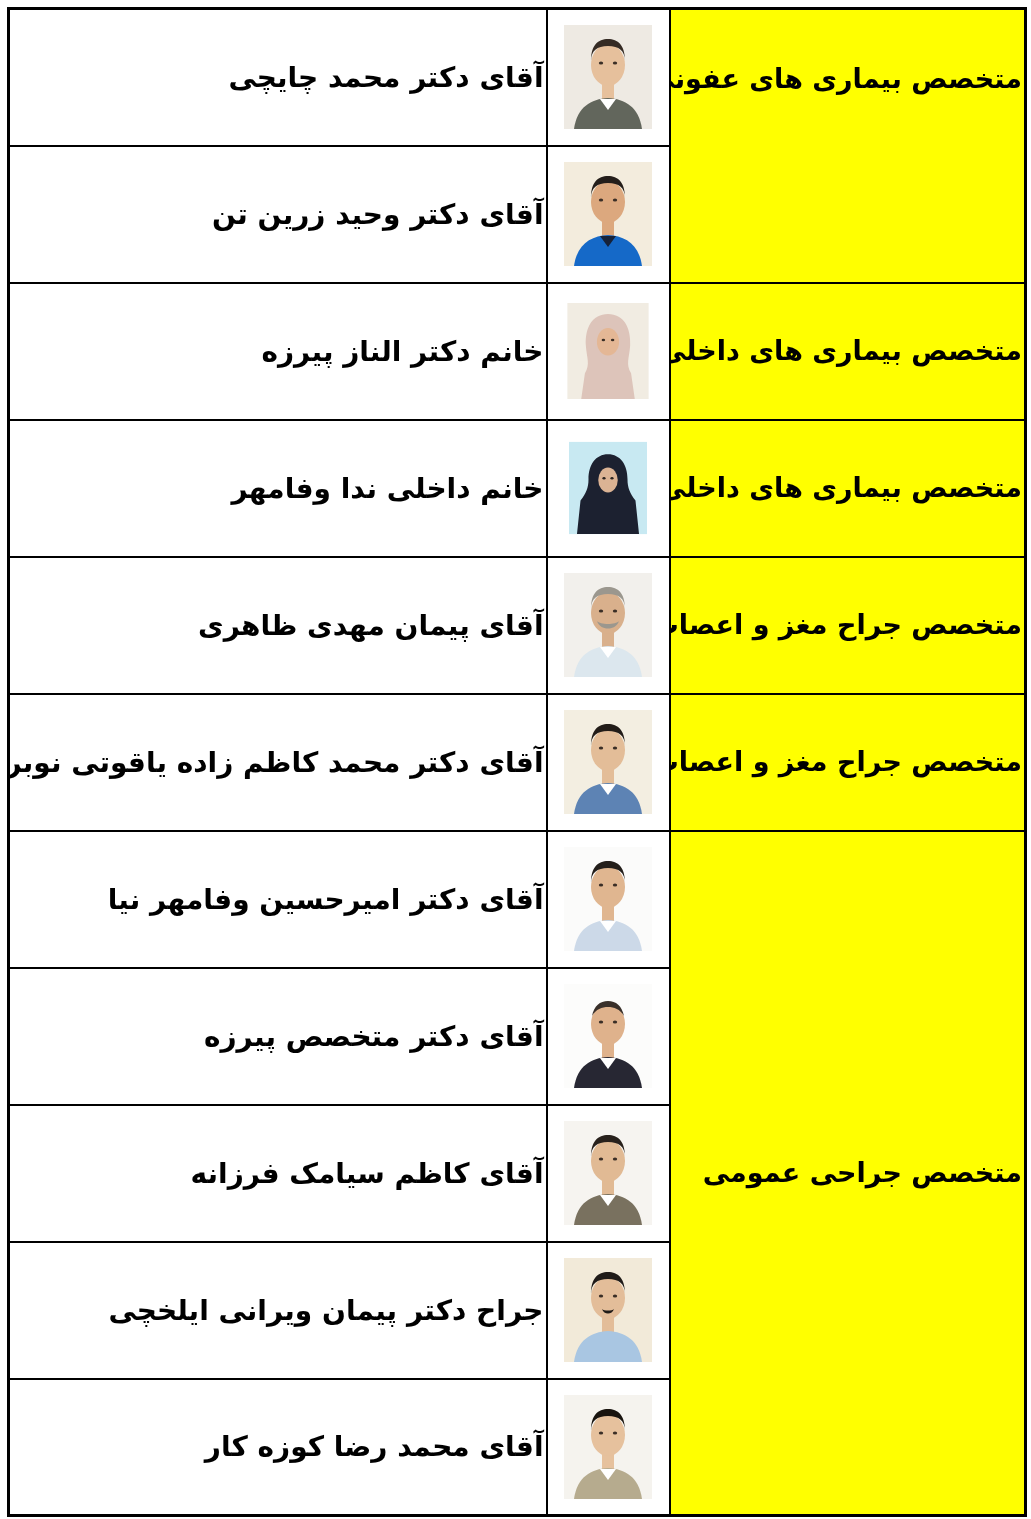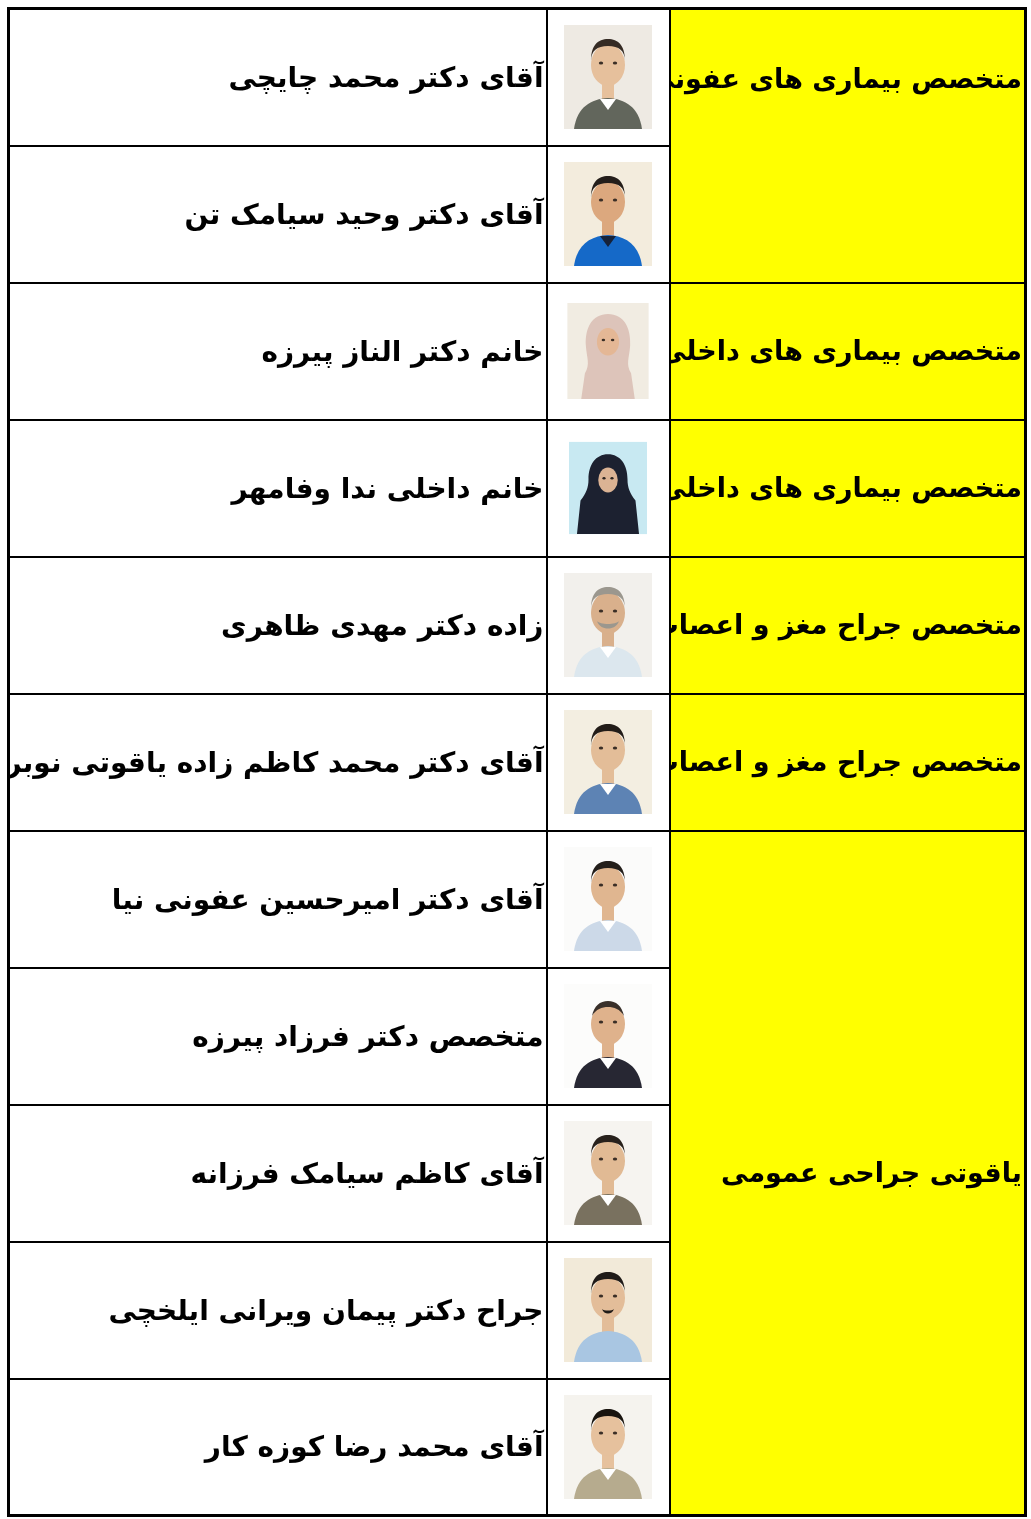--- a/index.html
+++ b/index.html
@@ -107,21 +107,21 @@
         </td>
         <td class="spec-cell spec-top" rowspan="2">
           <div class="spec-row-box">
             <span class="specialty-label">متخصص بیماری های عفونی</span>
           </div>
         </td>
       </tr>
 
       <tr>
         <td class="name-cell">
-          <span class="doctor-name">آقای دکتر وحید سیامک تن</span>
+          <span class="doctor-name">آقای دکتر وحید زرین تن</span>
         </td>
         <td class="photo-cell">
           <svg class="avatar" width="88" height="104" viewBox="0 0 88 104">
             <rect width="88" height="104" fill="#f3ecdd"></rect>
             <rect x="38" y="54" width="12" height="20" fill="#dca87e"></rect>
             <path d="M10 104 C13 82 27 74 44 73 C61 74 75 82 78 104 Z" fill="#1569c8"></path>
             <path d="M36 74 L44 85 L52 74 Z" fill="#16223a"></path>
             <ellipse cx="44" cy="40" rx="17" ry="21" fill="#dca87e"></ellipse>
             <path d="M27 36 C27 20 34 14 44 14 C54 14 61 20 61 36 C61 26 55 21 44 21 C33 21 27 26 27 36 Z" fill="#241e1a"></path>
             <ellipse cx="37" cy="38" rx="2.2" ry="1.6" fill="#3a2e26"></ellipse>
@@ -162,21 +162,21 @@
             <ellipse cx="48.5" cy="41" rx="1.8" ry="1.4" fill="#2c2420"></ellipse>
           </svg>
         </td>
         <td class="spec-cell">
           <span class="specialty-label">متخصص بیماری های داخلی</span>
         </td>
       </tr>
 
       <tr>
         <td class="name-cell">
-          <span class="doctor-name">زاده دکتر مهدی ظاهری</span>
+          <span class="doctor-name">آقای پیمان مهدی ظاهری</span>
         </td>
         <td class="photo-cell">
           <svg class="avatar" width="88" height="104" viewBox="0 0 88 104">
             <rect width="88" height="104" fill="#f2f0ec"></rect>
             <rect x="38" y="54" width="12" height="20" fill="#d9b08c"></rect>
             <path d="M10 104 C13 82 27 74 44 73 C61 74 75 82 78 104 Z" fill="#dce7ee"></path>
             <path d="M36 74 L44 85 L52 74 Z" fill="#ffffff"></path>
             <ellipse cx="44" cy="40" rx="17" ry="21" fill="#d9b08c"></ellipse>
             <path d="M27 36 C27 20 34 14 44 14 C54 14 61 20 61 36 C61 26 55 21 44 21 C33 21 27 26 27 36 Z" fill="#9b978e"></path>
             <path d="M33 48 C36 58 52 58 55 48 C52 52 36 52 33 48 Z" fill="#9b978e"></path>
@@ -205,42 +205,42 @@
             <ellipse cx="51" cy="38" rx="2.2" ry="1.6" fill="#3a2e26"></ellipse>
           </svg>
         </td>
         <td class="spec-cell">
           <span class="specialty-label">متخصص جراح مغز و اعصاب</span>
         </td>
       </tr>
 
       <tr>
         <td class="name-cell">
-          <span class="doctor-name">آقای دکتر امیرحسین عفونی نیا</span>
+          <span class="doctor-name">آقای دکتر امیرحسین وفامهر نیا</span>
         </td>
         <td class="photo-cell">
           <svg class="avatar" width="88" height="104" viewBox="0 0 88 104">
             <rect width="88" height="104" fill="#fbfbfa"></rect>
             <rect x="38" y="54" width="12" height="20" fill="#e0b690"></rect>
             <path d="M10 104 C13 82 27 74 44 73 C61 74 75 82 78 104 Z" fill="#ccd9e8"></path>
             <path d="M36 74 L44 85 L52 74 Z" fill="#ffffff"></path>
             <ellipse cx="44" cy="40" rx="17" ry="21" fill="#e0b690"></ellipse>
             <path d="M27 36 C27 20 34 14 44 14 C54 14 61 20 61 36 C61 26 55 21 44 21 C33 21 27 26 27 36 Z" fill="#241f1b"></path>
             <ellipse cx="37" cy="38" rx="2.2" ry="1.6" fill="#3a2e26"></ellipse>
             <ellipse cx="51" cy="38" rx="2.2" ry="1.6" fill="#3a2e26"></ellipse>
           </svg>
         </td>
         <td class="spec-cell" rowspan="5">
-          <span class="specialty-label">یاقوتی جراحی عمومی</span>
-        </td>
-      </tr>
-
-      <tr>
-        <td class="name-cell">
-          <span class="doctor-name">متخصص دکتر فرزاد پیرزه</span>
+          <span class="specialty-label">متخصص جراحی عمومی</span>
+        </td>
+      </tr>
+
+      <tr>
+        <td class="name-cell">
+          <span class="doctor-name">آقای دکتر متخصص پیرزه</span>
         </td>
         <td class="photo-cell">
           <svg class="avatar" width="88" height="104" viewBox="0 0 88 104">
             <rect width="88" height="104" fill="#fcfcfb"></rect>
             <rect x="38" y="54" width="12" height="20" fill="#dfb28c"></rect>
             <path d="M10 104 C13 82 27 74 44 73 C61 74 75 82 78 104 Z" fill="#272733"></path>
             <path d="M36 74 L44 85 L52 74 Z" fill="#ffffff"></path>
             <ellipse cx="44" cy="40" rx="17" ry="21" fill="#dfb28c"></ellipse>
             <path d="M28 32 C30 22 36 17 44 17 C52 17 58 22 60 32 C56 25 50 23 44 23 C38 23 32 25 28 32 Z" fill="#39302a"></path>
             <ellipse cx="37" cy="38" rx="2.2" ry="1.6" fill="#3a2e26"></ellipse>

